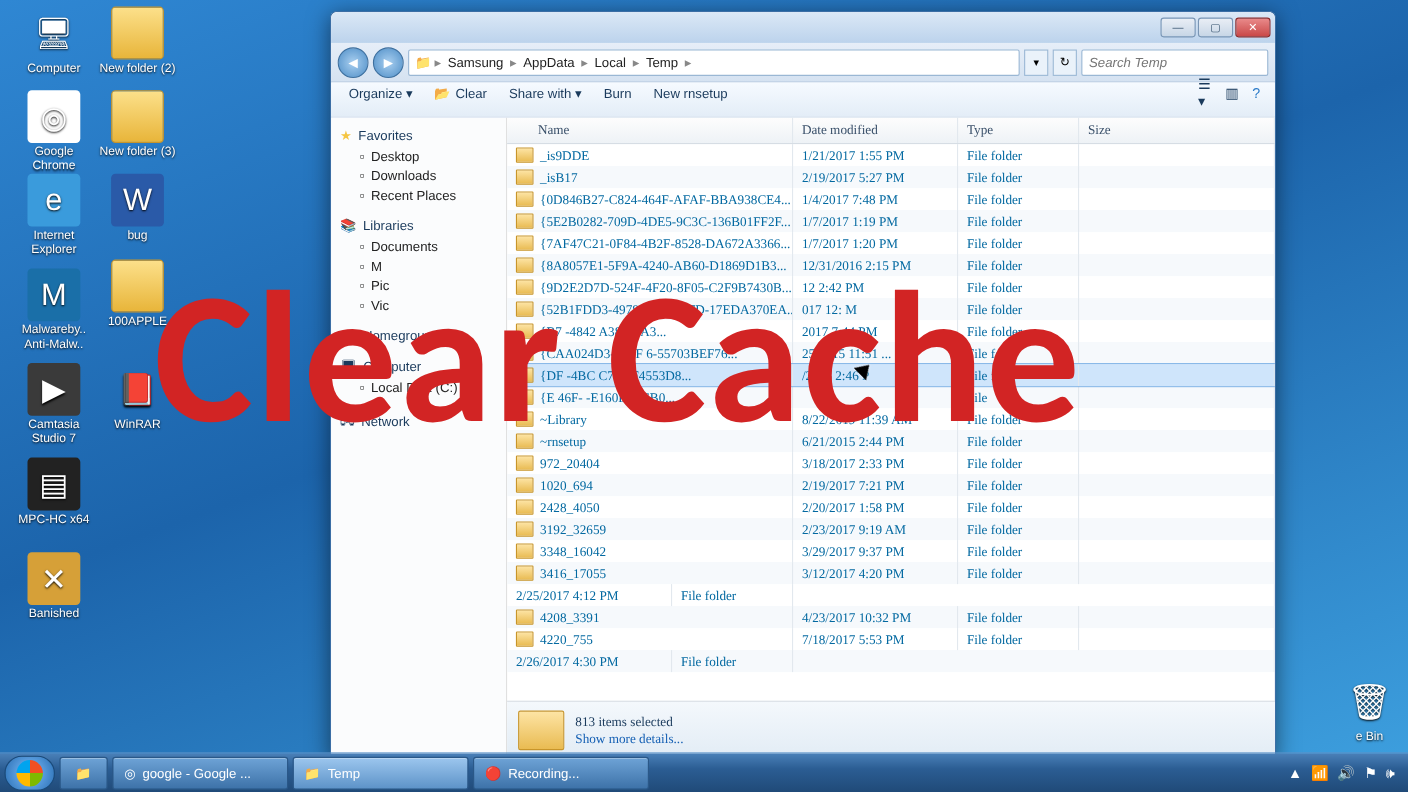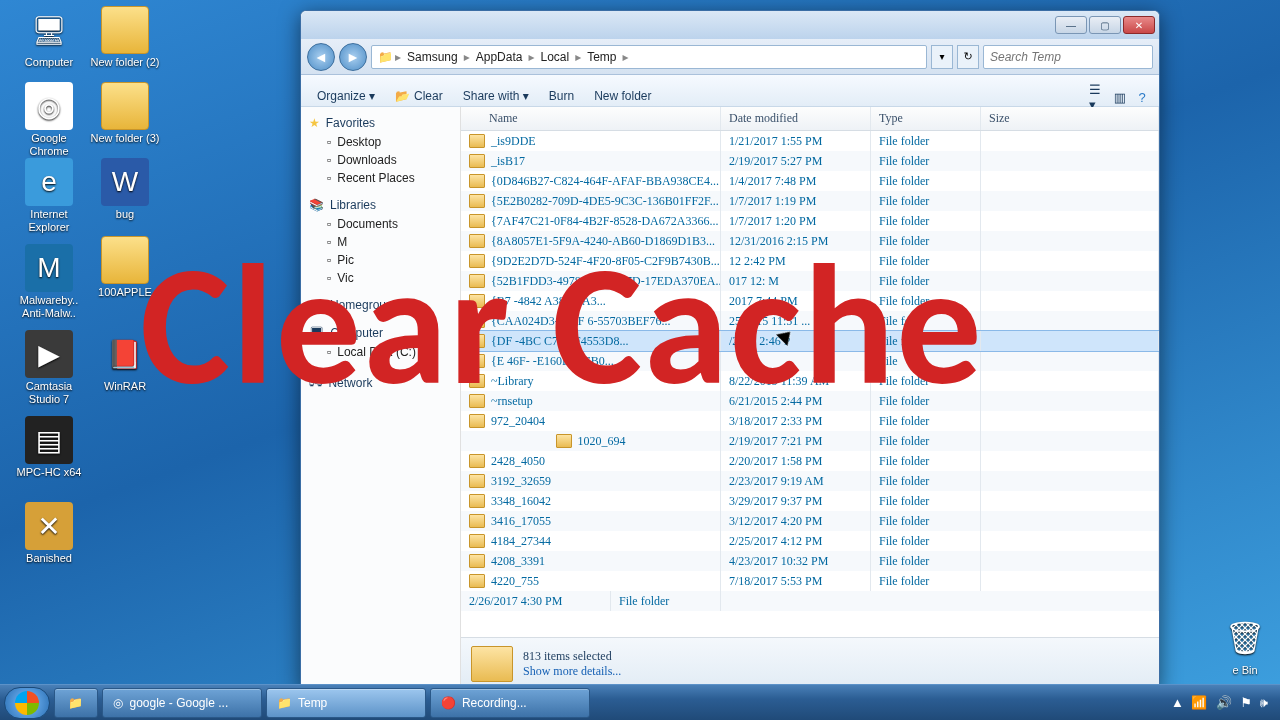--- a/index.html
+++ b/index.html
@@ -15,21 +15,21 @@
 .win { position: absolute; top: 10px; left: 300px; width: 860px; height: 680px; background: #fff; border: 1px solid #3b6ea5; border-radius: 6px 6px 0 0; box-shadow: 0 4px 20px rgba(0,0,0,.5); display:flex; flex-direction:column; }
 .titlebar { height: 28px; background: linear-gradient(#dbe8f6,#bcd3ec); display:flex; justify-content:flex-end; align-items:center; padding:0 4px; border-radius:6px 6px 0 0;}
 .tbtn { width:32px; height:18px; margin-left:2px; background:linear-gradient(#e9eef5,#c7d6e6); border:1px solid #7a96b5; border-radius:3px; display:flex;align-items:center;justify-content:center;font-size:10px;color:#34506c;cursor:pointer;}
 .tbtn.close{background:linear-gradient(#e98a8a,#c94848);color:#fff;border-color:#8c2929;}
 .navrow { height:36px; background:linear-gradient(#e6eef8,#d5e2f1); display:flex; align-items:center; padding:0 6px; gap:4px; border-bottom:1px solid #aac1db;}
 .navbtn { width:28px;height:28px;border-radius:50%;background:radial-gradient(#a9cff0,#4d8dc6);border:1px solid #3d6f9e;display:flex;align-items:center;justify-content:center;color:#fff;font-size:14px;cursor:pointer;}
 .addr { flex:1; height:24px; background:#fff; border:1px solid #9ab7d4; border-radius:2px; display:flex; align-items:center; padding:0 6px; font-size:12px; color:#222; gap:2px;}
 .addr .crumb{padding:0 4px;cursor:pointer;}
 .addr .sep{color:#888;}
 .searchbox{width:170px;height:24px;background:#fff;border:1px solid #9ab7d4;border-radius:2px;padding:0 6px;font-size:12px;color:#888;font-style:italic;}
-.toolbar{height:32px;background:linear-gradient(#f6faff,#e3edf7);border-bottom:1px solid #c8d8e8;display:flex;align-items:flex-end;padding:0 8px;gap:4px;font-size:12px;color:#1a3a5c;}
+.toolbar{height:32px;background:linear-gradient(#f6faff,#e3edf7);border-bottom:1px solid #c8d8e8;display:flex;align-items:flex-start;padding:0 8px;gap:4px;font-size:12px;color:#1a3a5c;}
 .tbitem{padding:3px 8px;border-radius:3px;cursor:pointer;display:flex;align-items:center;gap:4px;}
 .tbsep{flex:1;}
 .tbicon{width:18px;height:18px;display:flex;align-items:center;justify-content:center;font-size:13px;}
 .body{flex:1;display:flex;min-height:0;}
 .nav{width:160px;border-right:1px solid #e0e0e0;padding:6px 0;overflow:auto;background:#fbfcfd;}
 .navgrp{margin-bottom:8px;}
 .navhdr{padding:3px 8px;font-size:12px;color:#1a3a5c;display:flex;align-items:center;gap:6px;cursor:pointer;}
 .navitm{padding:2px 8px 2px 26px;font-size:12px;color:#222;display:flex;align-items:center;gap:6px;cursor:pointer;}
 .star{color:#f5c542;}
 .main{flex:1;display:flex;flex-direction:column;min-width:0;font-family:Liberation Serif, serif;}
@@ -143,21 +143,21 @@
     <input class="searchbox" placeholder="Search Temp" style="">
   </div>
   <div class="toolbar">
     <div class="tbitem">Organize ▾</div>
     <div class="tbitem">
         <span>📂</span>
         <span>Clear</span>
       </div>
     <div class="tbitem">Share with ▾</div>
     <div class="tbitem">Burn</div>
-    <div class="tbitem">New folder</div>
+    <div class="tbitem">New rnsetup</div>
     <div class="tbsep"></div>
     <div class="tbicon">☰ ▾</div>
     <div class="tbicon">▥</div>
     <div class="tbicon" style="color:#2a7ac8;">?</div>
   </div>
   <div class="body">
     <div class="nav">
       <div class="navgrp">
         <div class="navhdr">
             <span class="star">★</span>
@@ -340,21 +340,21 @@
           <div class="row">
             <div class="col c-name" style="padding-left:8px;">
               <span class="fico"></span>
               <span>972_20404</span>
             </div>
             <div class="col c-date">3/18/2017 2:33 PM</div>
             <div class="col c-type">File folder</div>
             <div class="col c-size"></div>
           </div>
           <div class="row">
-            <div class="col c-name" style="padding-left:8px;justify-content:center;">
+            <div class="col c-name" style="padding-left:8px;">
               <span class="fico"></span>
               <span>1020_694</span>
             </div>
             <div class="col c-date">2/19/2017 7:21 PM</div>
             <div class="col c-type">File folder</div>
             <div class="col c-size"></div>
           </div>
           <div class="row">
             <div class="col c-name" style="padding-left:8px;">
               <span class="fico"></span>
@@ -385,24 +385,20 @@
           <div class="row">
             <div class="col c-name" style="padding-left:8px;">
               <span class="fico"></span>
               <span>3416_17055</span>
             </div>
             <div class="col c-date">3/12/2017 4:20 PM</div>
             <div class="col c-type">File folder</div>
             <div class="col c-size"></div>
           </div>
           <div class="row">
-            <div class="col c-name" style="padding-left:8px;">
-              <span class="fico"></span>
-              <span>4184_27344</span>
-            </div>
             <div class="col c-date">2/25/2017 4:12 PM</div>
             <div class="col c-type">File folder</div>
             <div class="col c-size"></div>
           </div>
           <div class="row">
             <div class="col c-name" style="padding-left:8px;">
               <span class="fico"></span>
               <span>4208_3391</span>
             </div>
             <div class="col c-date">4/23/2017 10:32 PM</div>

